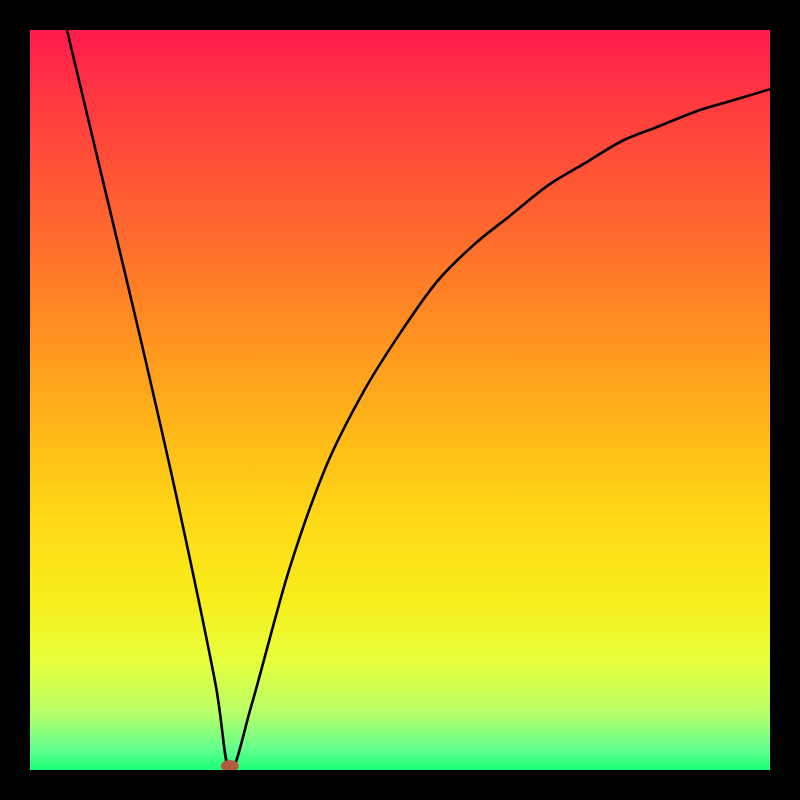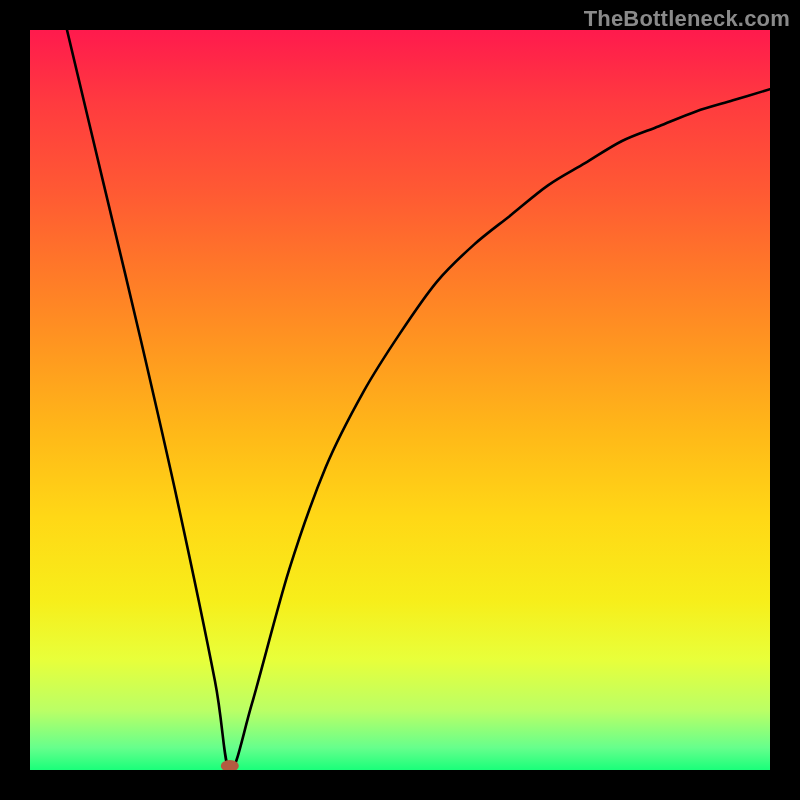--- a/index.html
+++ b/index.html
@@ -65,14 +65,13 @@
 
 <div class="stage">
 
   <div class="plot-area">
     <svg class="curve-svg" viewBox="0 0 740 740">
       <path id="curve" class="curve-path" d="M 37 0 C 42.92 24.863999999999997, 62.16 105.67199999999997, 74 155.39999999999998 C 85.84 205.128, 99.16 259.88800000000003, 111 310.8 C 122.84 361.712, 136.16 419.136, 148 473.6 C 159.84 528.0640000000001, 176.712 608.576, 185 651.2 C 193.288 693.8240000000001, 193.88000000000002 736.448, 199.8 740 C 205.72 743.552, 212.528 705.3679999999999, 222 673.4 C 231.472 641.432, 247.16 578.0880000000001, 259 540.2 C 270.84 502.31200000000007, 284.16 465.016, 296 436.6 C 307.84 408.184, 321.16 383.912, 333 362.59999999999997 C 344.84 341.28799999999995, 358.15999999999997 321.16, 370 303.40000000000003 C 381.84000000000003 285.64000000000004, 395.1600000000001 265.808, 407.00000000000006 251.59999999999997 C 418.84000000000003 237.39199999999997, 432.16 225.25600000000003, 444 214.60000000000002 C 455.84 203.94400000000002, 469.16 194.472, 481 185 C 492.84 175.528, 506.16 163.68799999999996, 518 155.39999999999998 C 529.84 147.112, 543.16 140.30400000000003, 555 133.20000000000005 C 566.84 126.09600000000005, 580.16 116.92, 592 111 C 603.84 105.08, 617.16 100.93600000000005, 629 96.20000000000005 C 640.84 91.46400000000004, 654.16 85.544, 666 81.39999999999998 C 677.84 77.25599999999996, 691.16 73.85199999999996, 703 70.29999999999995 C 714.84 66.74799999999995, 734.08 60.975999999999935, 740 59.19999999999993"></path>
       <ellipse id="marker" class="marker" cx="199.8" cy="736" rx="9" ry="6"></ellipse>
     </svg>
   </div>
 
-  <div class="watermark">TheBottleneck.com</div>
 </div>
 
 </body></html>

